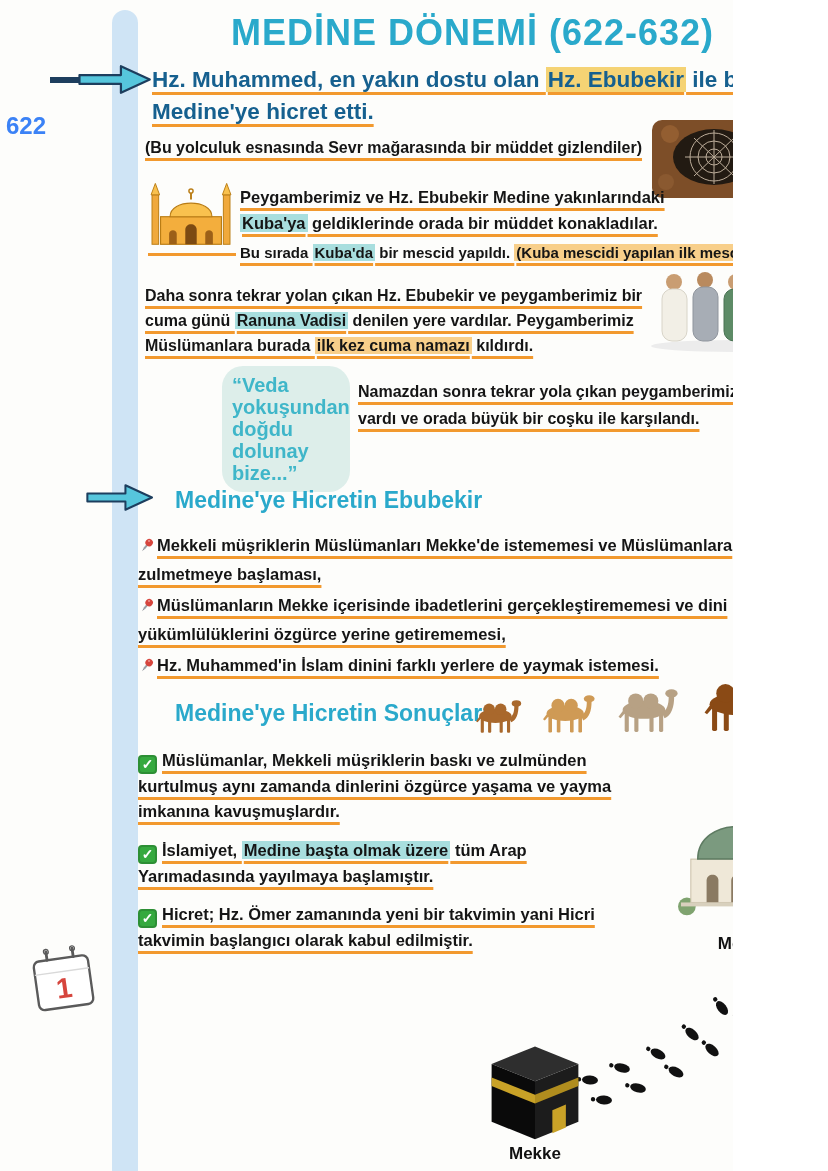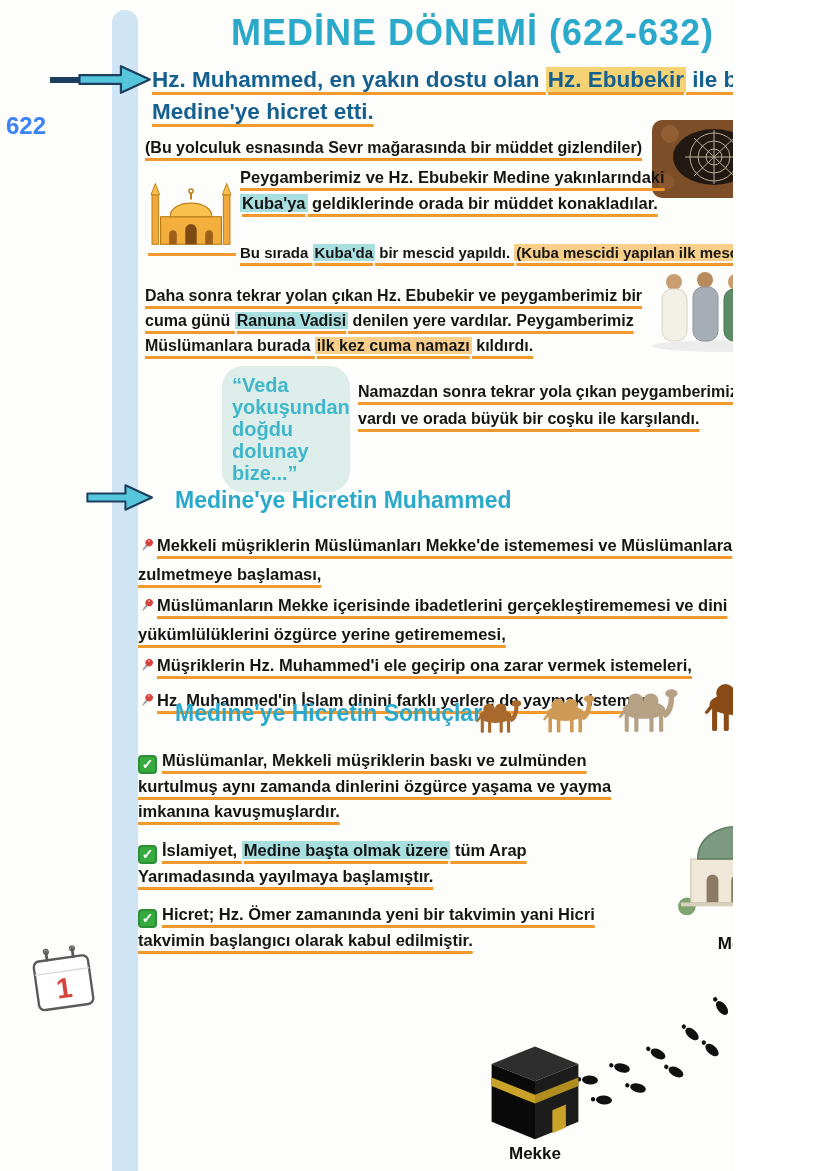--- a/index.html
+++ b/index.html
@@ -22,21 +22,21 @@
   .intro-heading { position:absolute; left:152px; top:64px; width:648px;
     font-size:22.5px; font-weight:bold; line-height:1.4; color:#16608f; }
 
   .cave-note { position:absolute; left:145px; top:136px; width:520px;
     font-size:16px; font-weight:bold; color:#151515; line-height:1.5; }
 
   .cave-img { position:absolute; left:652px; top:120px; width:168px; height:78px; }
   .mosque-icon { position:absolute; left:148px; top:172px; width:86px; height:78px; }
   .mosque-underline { position:absolute; left:148px; top:253px; width:88px; height:3px; background:#f2992e; }
 
-  .kuba-p1 { position:absolute; left:240px; top:164px; width:452px;
+  .kuba-p1 { position:absolute; left:240px; top:184px; width:452px;
     font-size:16.5px; font-weight:bold; color:#151515; line-height:1.6; }
   .kuba-p2 { position:absolute; left:240px; top:241px; width:588px; white-space:nowrap;
     font-size:15px; font-weight:bold; color:#151515; line-height:1.6; }
 
   .ranuna { position:absolute; left:145px; top:284px; width:505px;
     font-size:16px; font-weight:bold; color:#151515; line-height:1.55; }
   .pray-img { position:absolute; left:645px; top:264px; width:175px; height:90px; }
 
   .quote { position:absolute; left:222px; top:366px; width:128px; padding:8px 10px;
     background:#ddeeea; color:#3fb6c9; font-size:20px; font-weight:bold; line-height:1.1;border-radius:21px; }
@@ -191,21 +191,21 @@
   </svg>
 
   <div class="quote">“Veda yokuşundan doğdu dolunay bize...”</div>
 
   <div class="arrival u">Namazdan sonra tekrar yola çıkan peygamberimiz Medine'ye vardı ve orada büyük bir coşku ile karşılandı.</div>
 
   <svg class="arrow2" viewBox="0 0 100 44">
     <polygon points="2,16 58,16 58,4 97,22 58,40 58,28 2,28" fill="#56c6dc" stroke="#1d3e5e" stroke-width="3" stroke-linejoin="round"></polygon>
   </svg>
 
-  <div class="section-h reasons-h">Medine'ye Hicretin Muhammed</div>
+  <div class="section-h reasons-h">Medine'ye Hicretin Ebubekir</div>
 
   <div class="reasons">
     <div class="item u"><span class="pin"><svg viewBox="0 0 20 20" width="17" height="17">
             <g transform="rotate(40 10 10)">
               <rect x="9" y="8" width="2.4" height="7" fill="#9aa0a6"></rect>
               <polygon points="9.6,15 10.8,15 10.2,18.5" fill="#7d838a"></polygon>
               <circle cx="10.2" cy="5.4" r="4.4" fill="#d6453d"></circle>
               <circle cx="8.8" cy="4" r="1.3" fill="#ea8d87"></circle>
             </g>
           </svg></span><span>Mekkeli müşriklerin Müslümanları Mekke'de istememesi ve Müslümanlara zulmetmeye başlaması,</span></div>
@@ -217,28 +217,20 @@
               <circle cx="8.8" cy="4" r="1.3" fill="#ea8d87"></circle>
             </g>
           </svg></span><span>Müslümanların Mekke içerisinde ibadetlerini gerçekleştirememesi ve dini yükümlülüklerini özgürce yerine getirememesi,</span></div>
     <div class="item u"><span class="pin"><svg viewBox="0 0 20 20" width="17" height="17">
             <g transform="rotate(40 10 10)">
               <rect x="9" y="8" width="2.4" height="7" fill="#9aa0a6"></rect>
               <polygon points="9.6,15 10.8,15 10.2,18.5" fill="#7d838a"></polygon>
               <circle cx="10.2" cy="5.4" r="4.4" fill="#d6453d"></circle>
               <circle cx="8.8" cy="4" r="1.3" fill="#ea8d87"></circle>
             </g>
-          </svg></span><span>Müşriklerin Hz. Muhammed'i ele geçirip ona zarar vermek istemeleri,</span></div>
-    <div class="item u"><span class="pin"><svg viewBox="0 0 20 20" width="17" height="17">
-            <g transform="rotate(40 10 10)">
-              <rect x="9" y="8" width="2.4" height="7" fill="#9aa0a6"></rect>
-              <polygon points="9.6,15 10.8,15 10.2,18.5" fill="#7d838a"></polygon>
-              <circle cx="10.2" cy="5.4" r="4.4" fill="#d6453d"></circle>
-              <circle cx="8.8" cy="4" r="1.3" fill="#ea8d87"></circle>
-            </g>
           </svg></span><span>Hz. Muhammed'in İslam dinini farklı yerlere de yaymak istemesi.</span></div>
   </div>
 
   <div class="section-h results-h">Medine'ye Hicretin Sonuçları</div>
 
   <div class="camels">
     <svg width="58" height="42" viewBox="0 0 110 80" style="color:#a9682c">
         <use href="#camel-sym"></use>
       </svg>
     <svg width="66" height="48" viewBox="0 0 110 80" style="color:#cf9a55">

